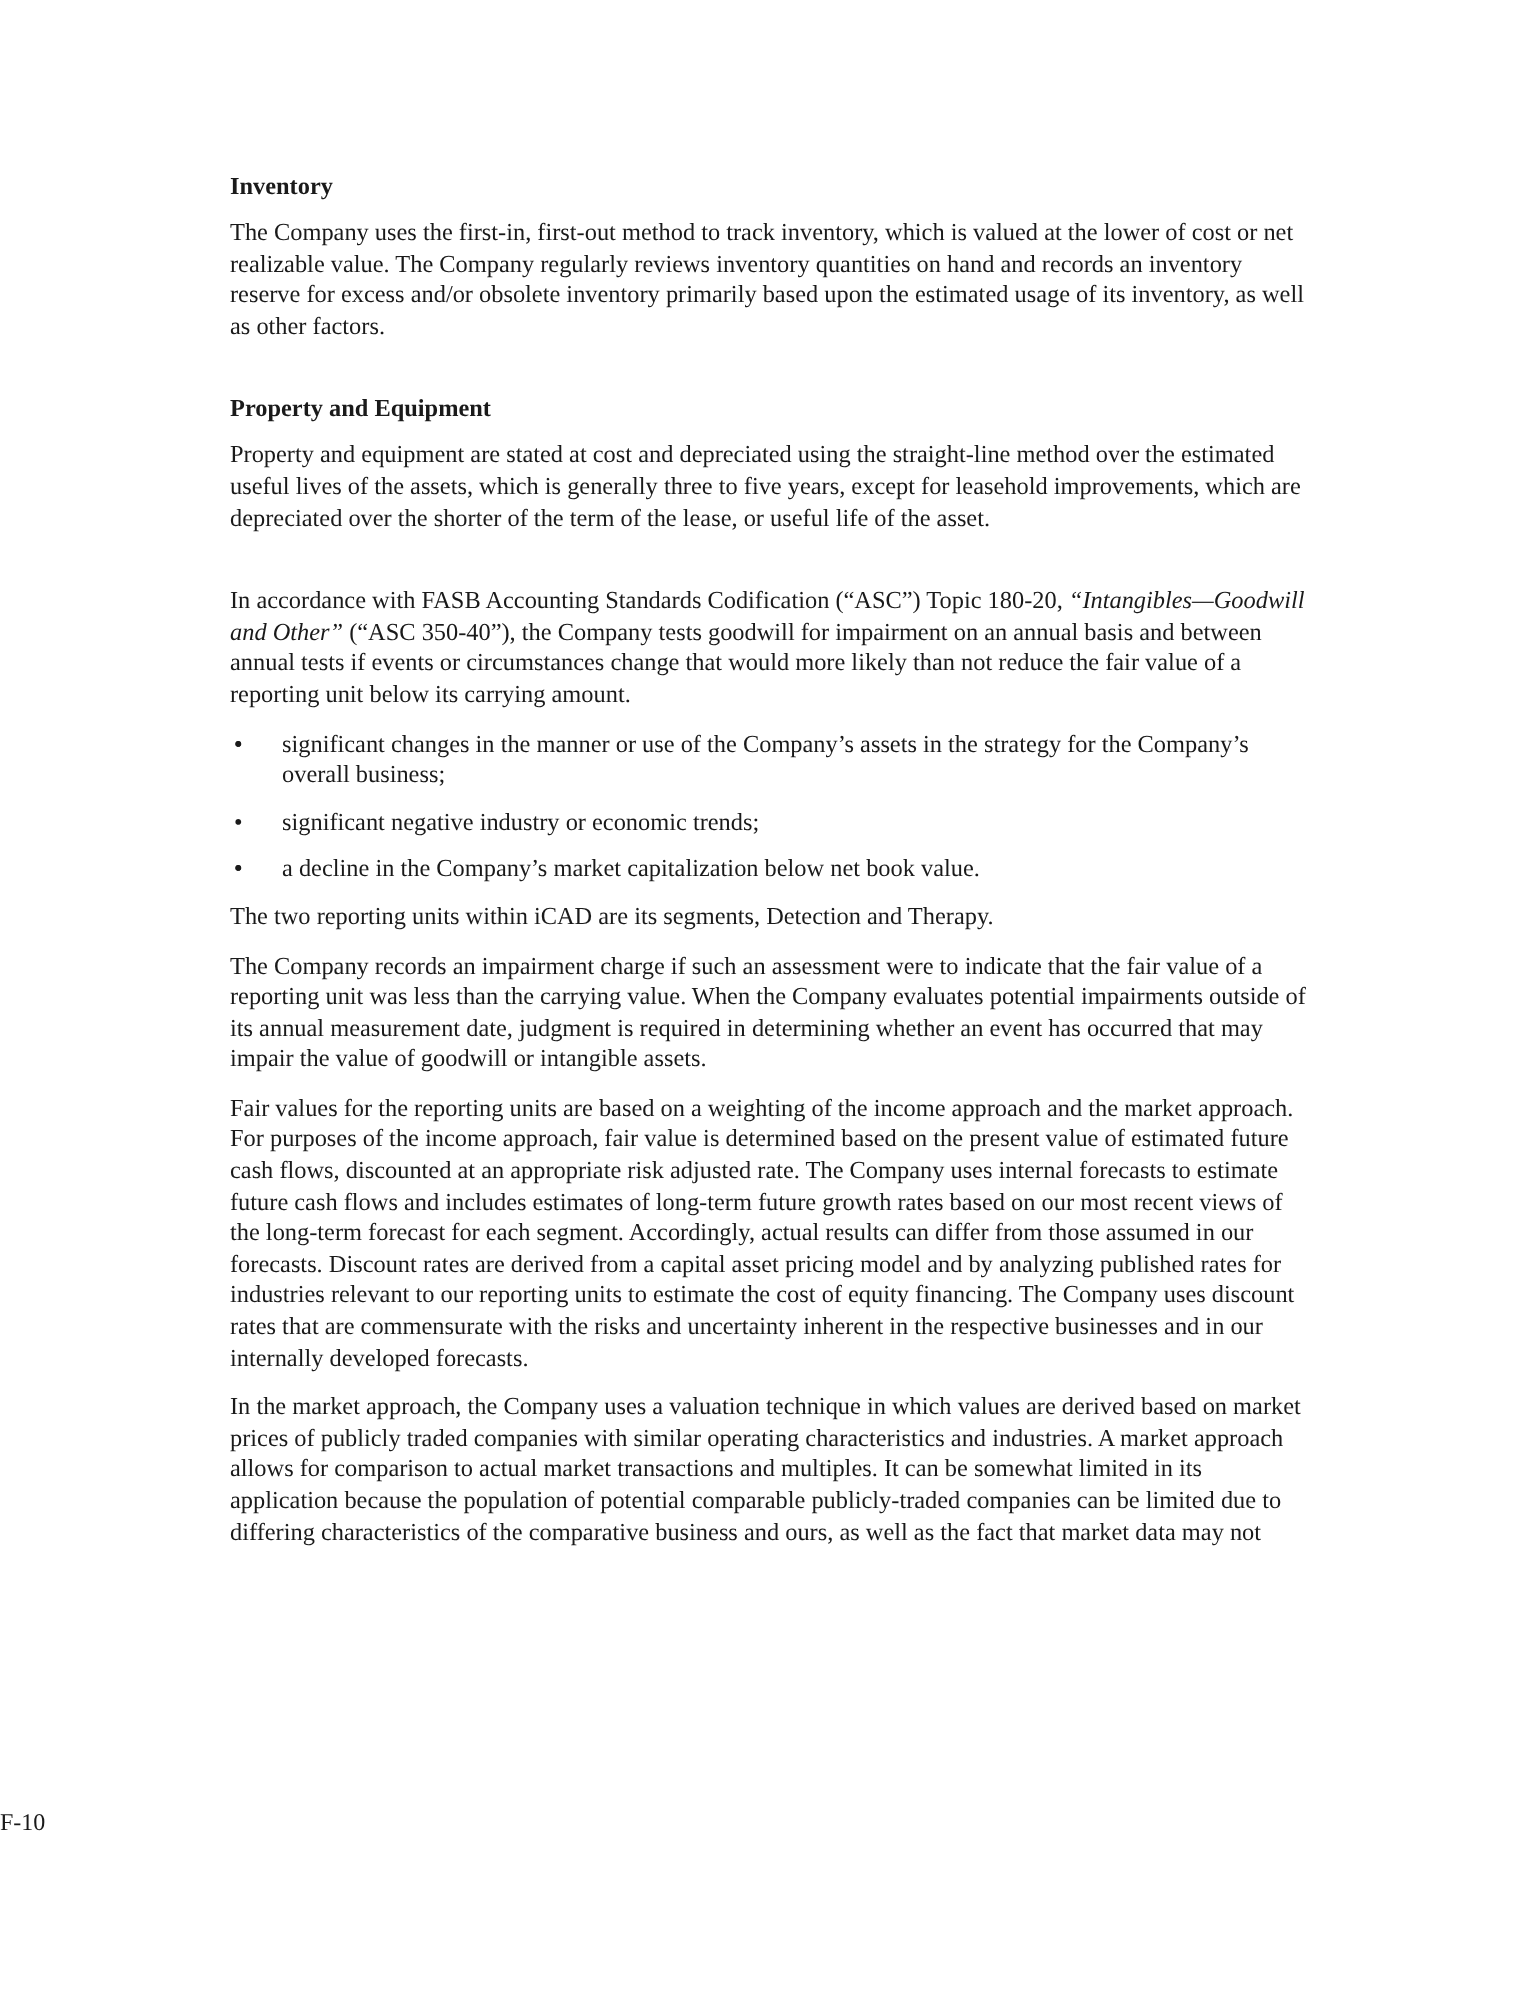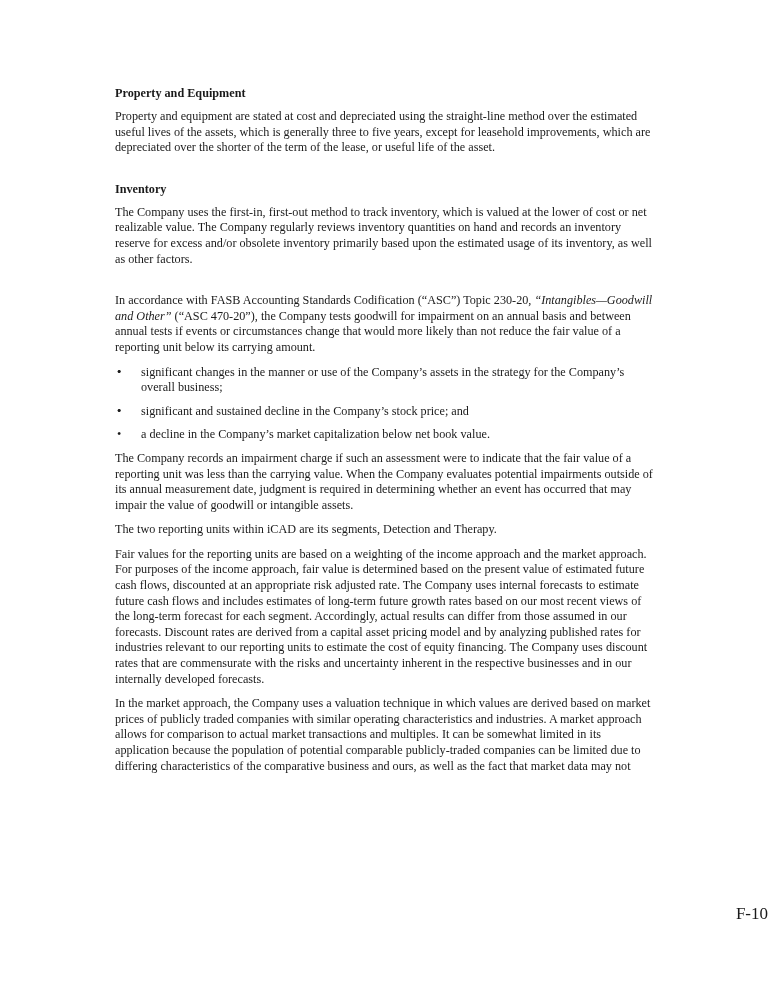--- a/index.html
+++ b/index.html
@@ -6,46 +6,46 @@
   body { width: 768px; height: 1000px; position: relative; overflow: hidden;
          font-family: "Liberation Serif", "DejaVu Serif", serif; color: #1a1a1a; }
   .page { position: absolute; left: 115px; top: 86px; width: 540px; }
   h3 { font-size: 12.2px; font-weight: bold; margin: 0 0 8px 0; line-height: 15px; }
   p { font-size: 12.2px; line-height: 15.6px; margin: 0 0 9px 0; text-align: left; }
   .section { margin-bottom: 26px; }
   .section.last { margin-bottom: 0; }
   ul { list-style: none; margin: 0 0 8px 0; padding: 0; }
   li { position: relative; padding-left: 26px; font-size: 12.2px; line-height: 15.6px; margin-bottom: 8px; }
   li .bullet { position: absolute; left: 2px; top: 0; }
-  .footer { position: absolute; top: 904px; left: 0; width: 768px; text-align: right; font-size: 17px; }
+  .footer { position: absolute; top: 904px; left: 0; width: 768px; text-align: left; font-size: 12px; }
   em { font-style: italic; }
 </style>
 </head>
 <body>
 
 <div class="page">
   <div class="section">
+    <h3>Inventory</h3>
+    <p>The Company uses the first-in, first-out method to track inventory, which is valued at the lower of cost or net realizable value. The Company regularly reviews inventory quantities on hand and records an inventory reserve for excess and/or obsolete inventory primarily based upon the estimated usage of its inventory, as well as other factors.</p>
+  </div>
+
+  <div class="section">
     <h3>Property and Equipment</h3>
     <p>Property and equipment are stated at cost and depreciated using the straight-line method over the estimated useful lives of the assets, which is generally three to five years, except for leasehold improvements, which are depreciated over the shorter of the term of the lease, or useful life of the asset.</p>
   </div>
 
-  <div class="section">
-    <h3>Inventory</h3>
-    <p>The Company uses the first-in, first-out method to track inventory, which is valued at the lower of cost or net realizable value. The Company regularly reviews inventory quantities on hand and records an inventory reserve for excess and/or obsolete inventory primarily based upon the estimated usage of its inventory, as well as other factors.</p>
-  </div>
-
   <div class="section last">
-    <p><span>In accordance with FASB Accounting Standards Codification (“ASC”) Topic 230-20, </span><em>“Intangibles—Goodwill and Other”</em><span> (“ASC 470-20”), the Company tests goodwill for impairment on an annual basis and between annual tests if events or circumstances change that would more likely than not reduce the fair value of a reporting unit below its carrying amount.</span></p>
+    <p><span>In accordance with FASB Accounting Standards Codification (“ASC”) Topic 180-20, </span><em>“Intangibles—Goodwill and Other”</em><span> (“ASC 350-40”), the Company tests goodwill for impairment on an annual basis and between annual tests if events or circumstances change that would more likely than not reduce the fair value of a reporting unit below its carrying amount.</span></p>
     <ul>
       <li><span class="bullet">•</span></li>
       <li><span class="bullet">•</span><span>significant changes in the manner or use of the Company’s assets in the strategy for the Company’s overall business;</span></li>
+      <li><span class="bullet">•</span><span>significant negative industry or economic trends;</span></li>
       <li><span class="bullet">•</span></li>
-      <li><span class="bullet">•</span><span>significant and sustained decline in the Company’s stock price; and</span></li>
       <li><span class="bullet">•</span><span>a decline in the Company’s market capitalization below net book value.</span></li>
     </ul>
+    <p>The two reporting units within iCAD are its segments, Detection and Therapy.</p>
     <p>The Company records an impairment charge if such an assessment were to indicate that the fair value of a reporting unit was less than the carrying value. When the Company evaluates potential impairments outside of its annual measurement date, judgment is required in determining whether an event has occurred that may impair the value of goodwill or intangible assets.</p>
-    <p>The two reporting units within iCAD are its segments, Detection and Therapy.</p>
     <p>Fair values for the reporting units are based on a weighting of the income approach and the market approach. For purposes of the income approach, fair value is determined based on the present value of estimated future cash flows, discounted at an appropriate risk adjusted rate. The Company uses internal forecasts to estimate future cash flows and includes estimates of long-term future growth rates based on our most recent views of the long-term forecast for each segment. Accordingly, actual results can differ from those assumed in our forecasts. Discount rates are derived from a capital asset pricing model and by analyzing published rates for industries relevant to our reporting units to estimate the cost of equity financing. The Company uses discount rates that are commensurate with the risks and uncertainty inherent in the respective businesses and in our internally developed forecasts.</p>
     <p>In the market approach, the Company uses a valuation technique in which values are derived based on market prices of publicly traded companies with similar operating characteristics and industries. A market approach allows for comparison to actual market transactions and multiples. It can be somewhat limited in its application because the population of potential comparable publicly-traded companies can be limited due to differing characteristics of the comparative business and ours, as well as the fact that market data may not</p>
   </div>
 </div>
 
 <div class="footer">F-10</div>
 
 </body></html>

